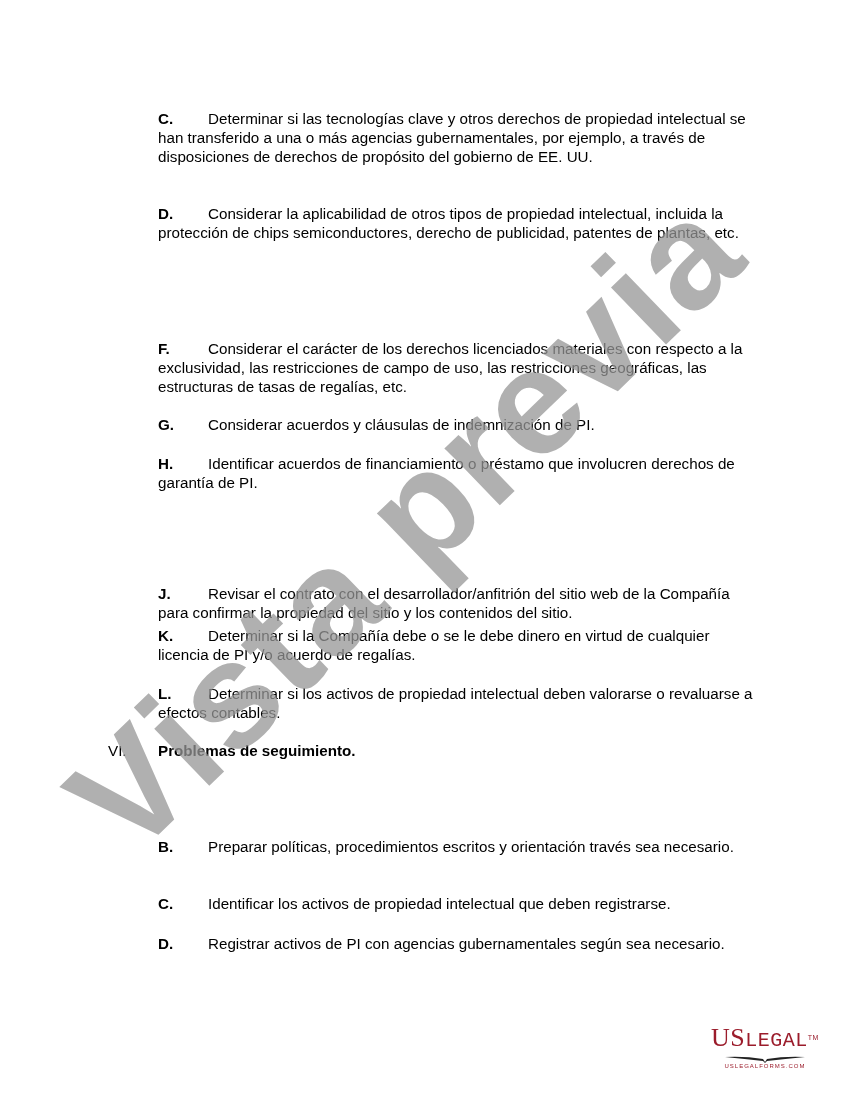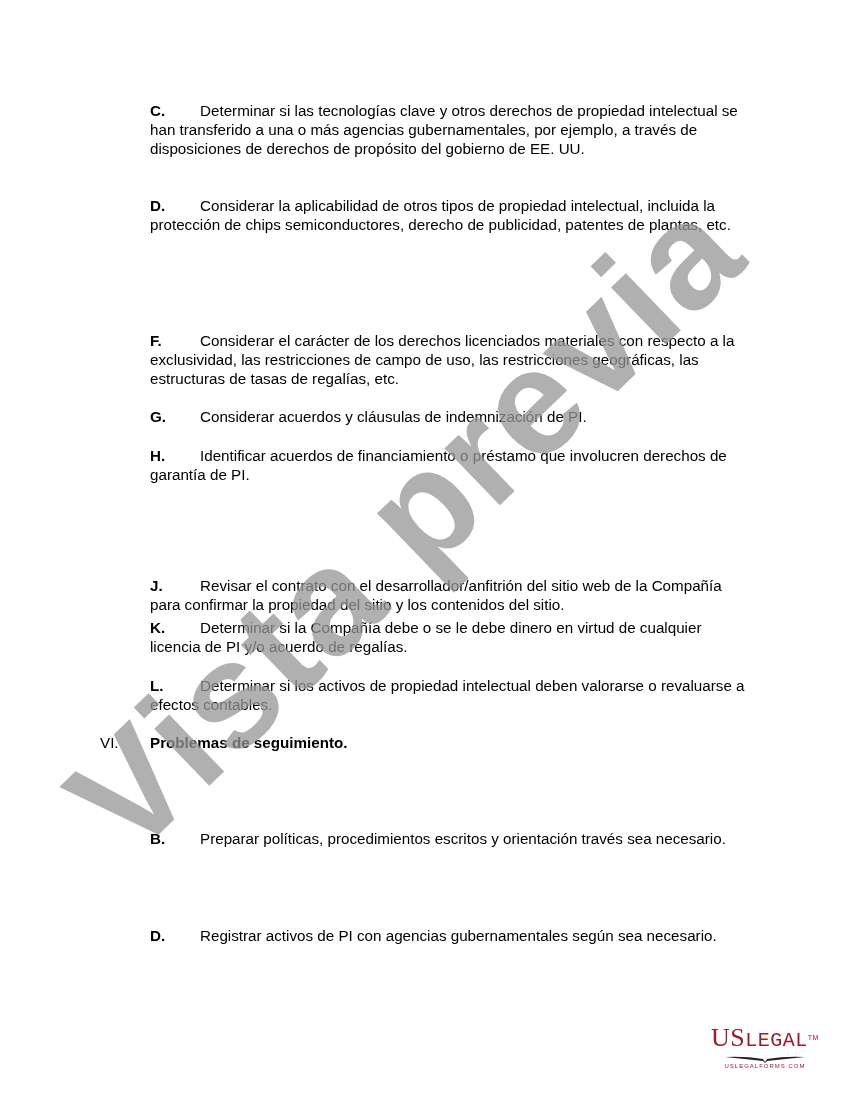--- a/index.html
+++ b/index.html
@@ -1,19 +1,19 @@
 <!DOCTYPE html>
 <html><head>
 <meta charset="utf-8">
 <style>
   html, body { margin: 0; padding: 0; background: #ffffff; }
   body { width: 850px; height: 1100px; position: relative; overflow: hidden;
          font-family: "Liberation Sans", sans-serif; color: #000; }
   .page { position: absolute; left: 0; top: 0; width: 850px; height: 1100px; }
-  .para { position: absolute; font-size: 15.2px; line-height: 19px; margin: 0; }
+  .para { position: absolute; font-size: 15.2px; line-height: 19px; margin: 8px; }
   .ind { left: 150px; width: 605px; }
   .full { left: 100px; width: 655px; }
   .lbl { font-weight: bold; display: inline-block; width: 50px; }
   .lbl-full { font-weight: bold; display: inline-block; width: 50px; margin-left: 50px; }
   .sec-num { font-weight: normal; display: inline-block; width: 50px; }
   .sec-title { font-weight: bold; text-align: right; }
   .watermark { position: absolute; left: 405px; top: 525px;
                transform: translate(-50%, -50%) rotate(-44deg);
                font-family: "Liberation Sans", sans-serif; font-weight: bold;
                font-size: 150px; color: rgba(150,150,150,0.75);
@@ -46,20 +46,21 @@
 
   <p class="para ind" style="top:676px"><span class="lbl">L.</span><span>Determinar si los activos de propiedad intelectual deben valorarse o revaluarse a efectos contables.</span></p>
 
   <p class="para ind" style="top:618px"><span class="lbl">K.</span><span>Determinar si la Compañía debe o se le debe dinero en virtud de cualquier licencia de PI y/o acuerdo de regalías.</span></p>
 
   <p class="para full" style="top:733px"><span class="sec-num">VI.</span><span class="sec-title">Problemas de seguimiento.</span></p>
 
 
   <p class="para full" style="top:829px"><span class="lbl-full">B.</span><span>Preparar políticas, procedimientos escritos y orientación través sea necesario.</span></p>
 
+  <p class="para full" style="top:886px"><span class="lbl-full">C.</span><span>Identificar los activos de propiedad intelectual que deben registrarse.</span></p>
 
   <p class="para full" style="top:926px"><span class="lbl-full">D.</span><span>Registrar activos de PI con agencias gubernamentales según sea necesario.</span></p>
 
   <div class="watermark">Vista previa</div>
 
   <div class="logo">
     <div class="logo-main"><span>US</span><span class="small">LEGAL</span><span class="logo-tm">TM</span></div>
     <svg class="logo-wing" width="80" height="8" viewBox="0 0 80 8">
       <path d="M0 2 Q20 1 38 4 L40 7 L42 4 Q60 1 80 2 Q60 4 42 6 L40 8 L38 6 Q20 4 0 2Z" fill="#222"></path>
     </svg>

